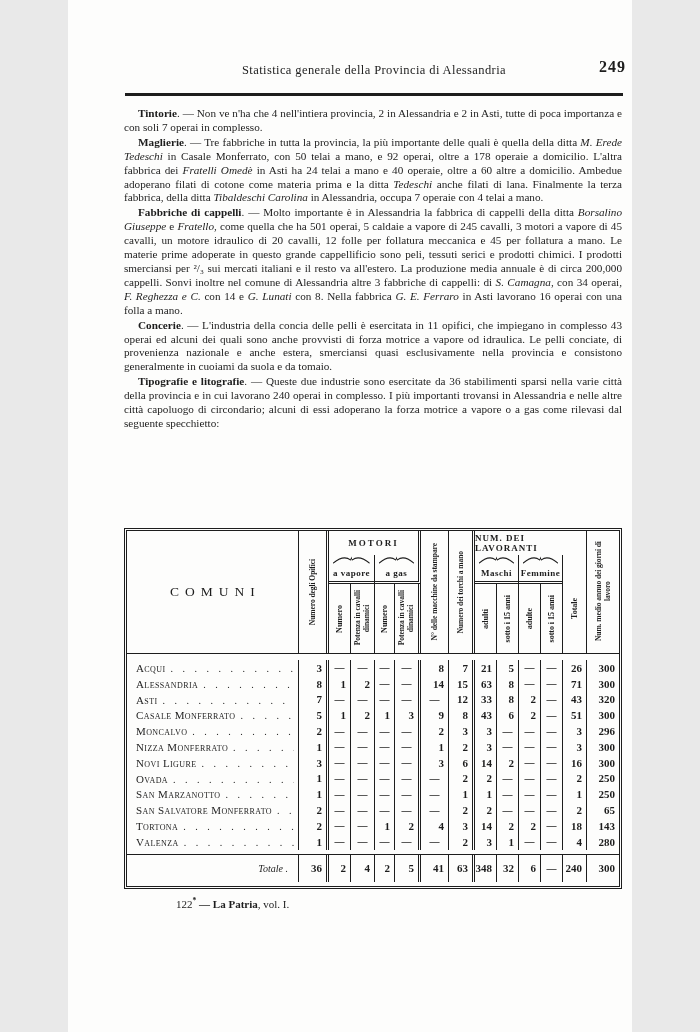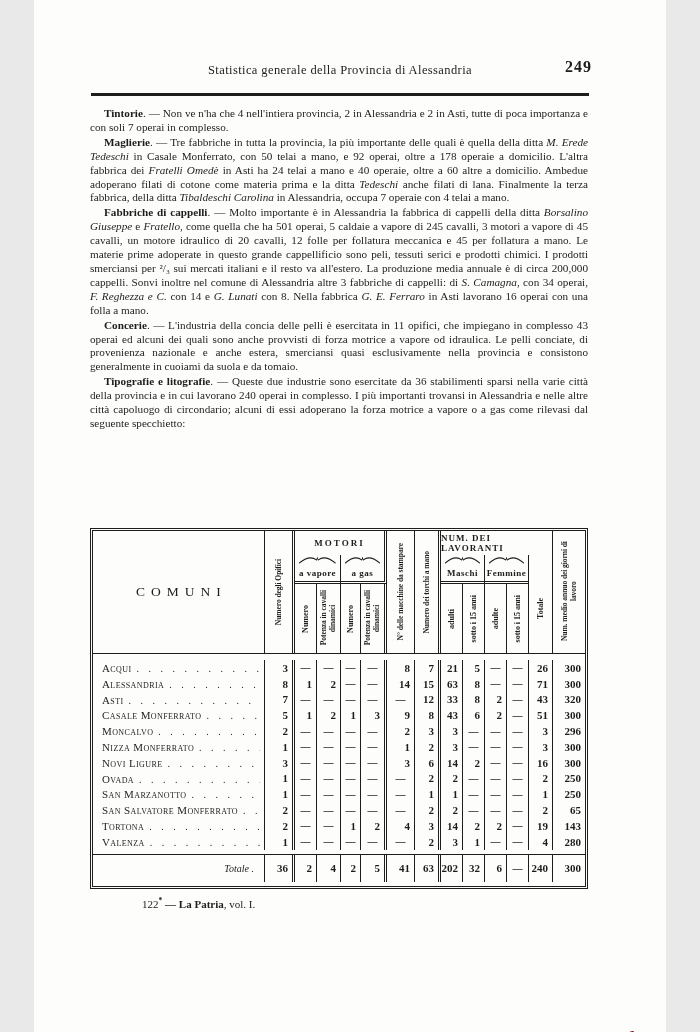--- a/index.html
+++ b/index.html
@@ -1,17 +1,17 @@
 <!DOCTYPE html>
 <html><head>
 <meta charset="utf-8">
 <style>
   :root{ --ink:#1d1d1d; --paper:#fdfdfc; }
   html,body{margin:0;padding:0;background:#e9e9e9;}
-  .sheet{position:relative;width:632px;height:1032px;background:var(--paper);margin:0 auto;
+  .sheet{position:relative;width:564px;height:1032px;background:var(--paper);margin:0 auto;
          overflow:hidden;font-family:"Liberation Serif",serif;color:var(--ink);}
   
   .running-head{position:absolute;top:63px;left:57px;width:498px;text-align:center;
                 font-size:12.5px;letter-spacing:.4px;}
   .page-number{position:absolute;top:58px;left:531px;font-size:16px;font-weight:700;letter-spacing:1px;}
   .head-rule{position:absolute;top:93px;left:57px;width:498px;height:3px;background:var(--ink);}
   
   .body-text{position:absolute;top:107px;left:56px;width:498px;height:418px;overflow:hidden;
              font-size:11.2px;line-height:13.9px;text-align:justify;}
   .body-text p{margin:0 0 0 0;text-indent:14px;}
@@ -351,21 +351,21 @@
           <div class="dcell br1 dash">—</div>
           <div class="dcell br1 dash">—</div>
           <div class="dcell br1">1</div>
           <div class="dcell br2">2</div>
           <div class="dcell br1">4</div>
           <div class="dcell br2">3</div>
           <div class="dcell br1">14</div>
           <div class="dcell br1">2</div>
           <div class="dcell br1">2</div>
           <div class="dcell br1 dash">—</div>
-          <div class="dcell br1">19</div>
+          <div class="dcell br1">18</div>
           <div class="dcell nob">143</div>
         </div>
         <div class="trow">
           <div class="ccell">
             <span class="cname">Valenza</span>
             <span class="leader">. . . . . . . . . . . . . . . . . . . .</span>
           </div>
           <div class="dcell br2">1</div>
           <div class="dcell br1 dash">—</div>
           <div class="dcell br1 dash">—</div>
@@ -382,21 +382,21 @@
         </div>
         <div class="trow total">
           <div class="total-label">Totale .</div>
           <div class="dcell br2">36</div>
           <div class="dcell br1">2</div>
           <div class="dcell br1">4</div>
           <div class="dcell br1">2</div>
           <div class="dcell br2">5</div>
           <div class="dcell br1">41</div>
           <div class="dcell br2">63</div>
-          <div class="dcell br1">202</div>
+          <div class="dcell br1">348</div>
           <div class="dcell br1">32</div>
           <div class="dcell br1">6</div>
           <div class="dcell br1 dash">—</div>
           <div class="dcell br1">240</div>
           <div class="dcell nob">300</div>
         </div>
       </div>
   </div>
 
   <div class="footnote"><span style="font-weight: 400;">122</span><sup style="font-weight: 700;">*</sup><span style="font-weight: 700;"> — </span><span style="font-weight: 700;">La Patria</span><span>, vol. I.</span></div>

